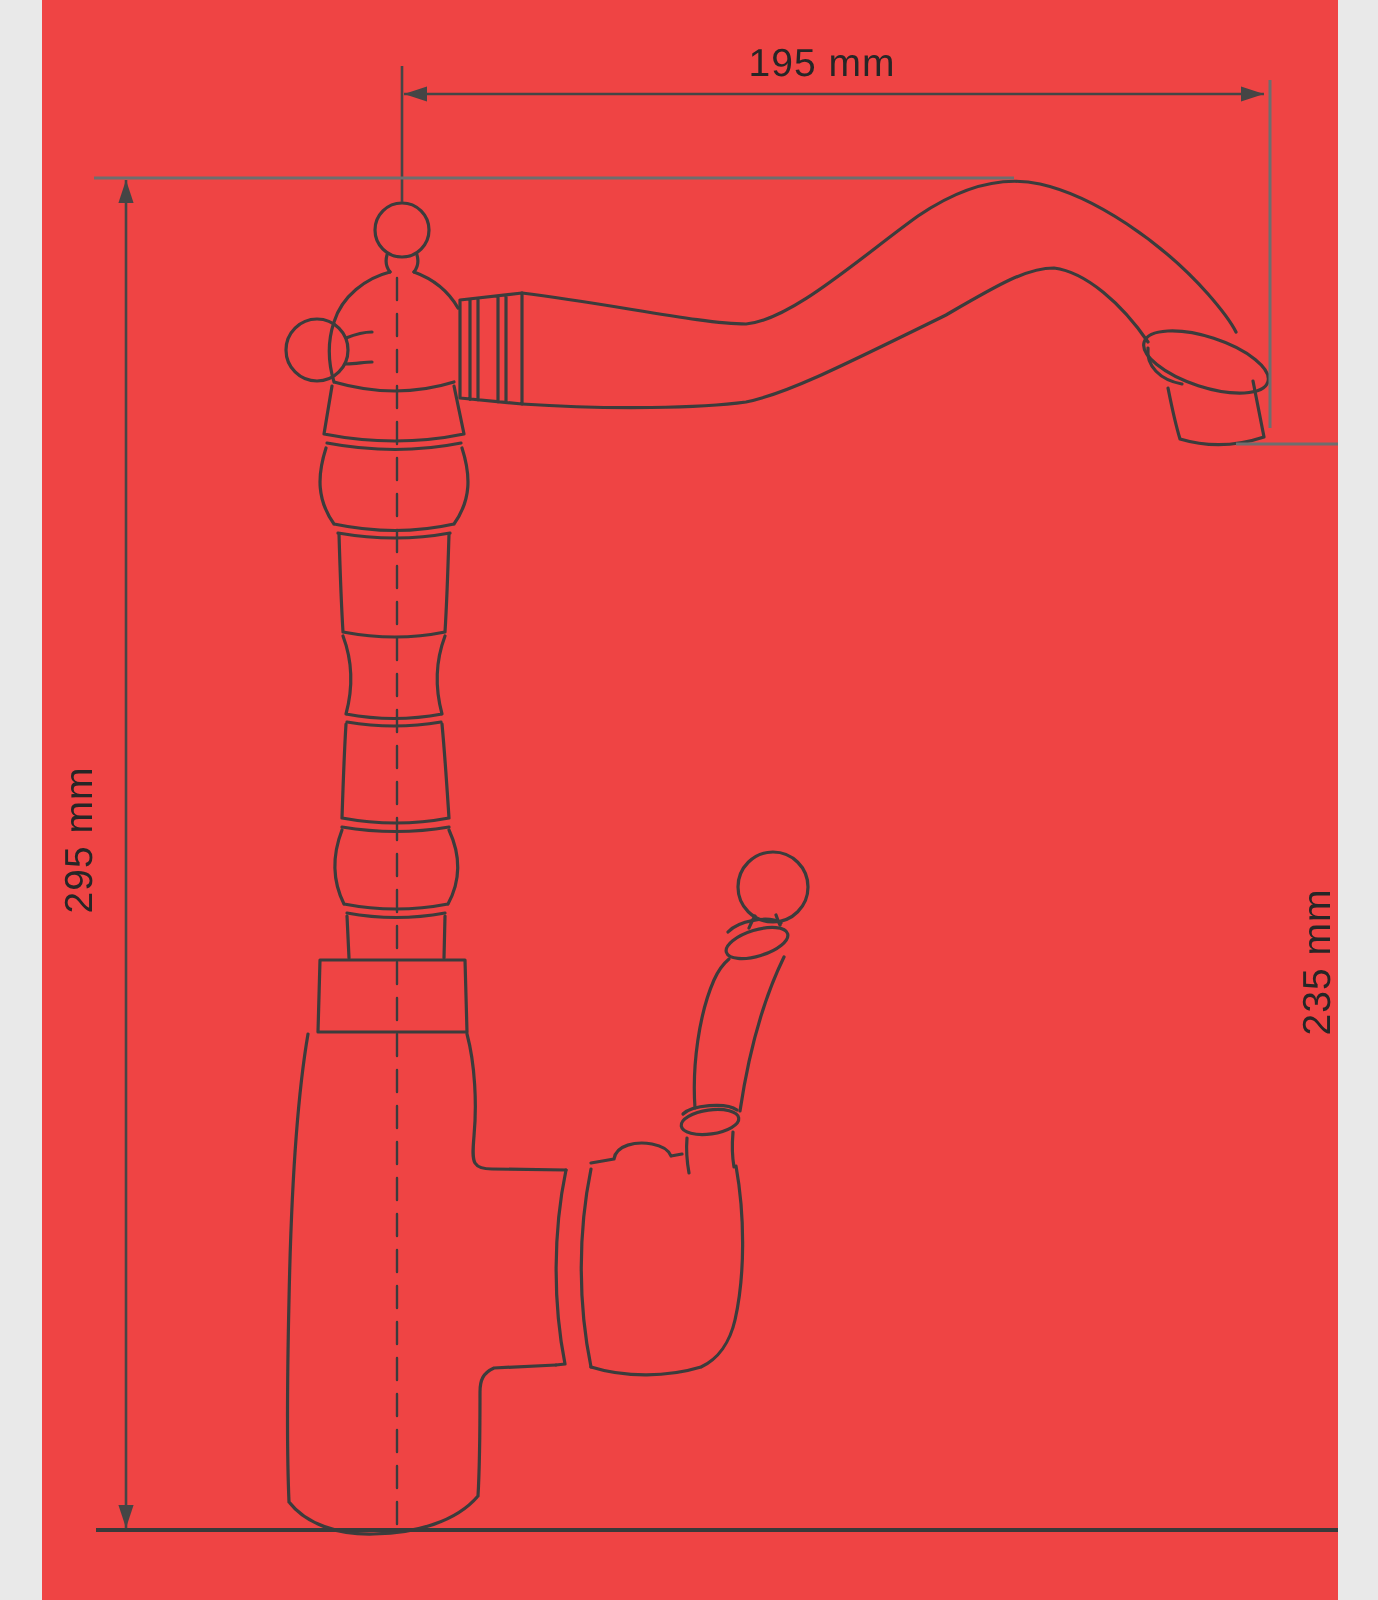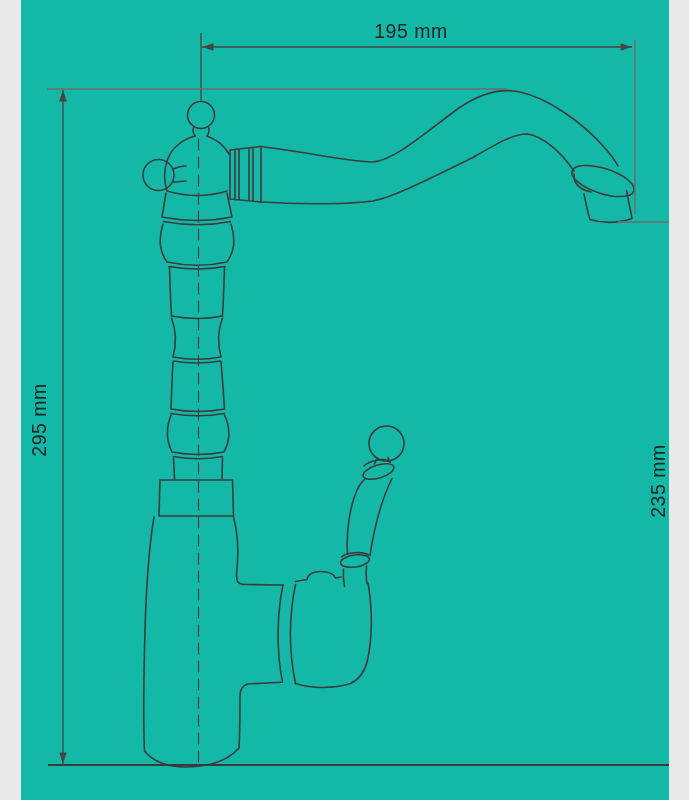--- a/index.html
+++ b/index.html
@@ -1,18 +1,18 @@
 <!DOCTYPE html>
 <html><head>
 <meta charset="utf-8">
 <style>
   html,body{margin:0;padding:0;background:#e9e9e9;}
   .stage{
     width:648px;height:800px;position:relative;margin:0 auto;
-    background:#14b8a6;overflow:hidden;
+    background:#ef4444;overflow:hidden;
     font-family:"Liberation Sans", sans-serif;
   }
   svg{display:block;}
   text{fill:#262626;}
   .dim-label{font-size:19.5px;letter-spacing:0.5px;}
 </style>
 </head>
 <body>
 
 <div class="stage">

